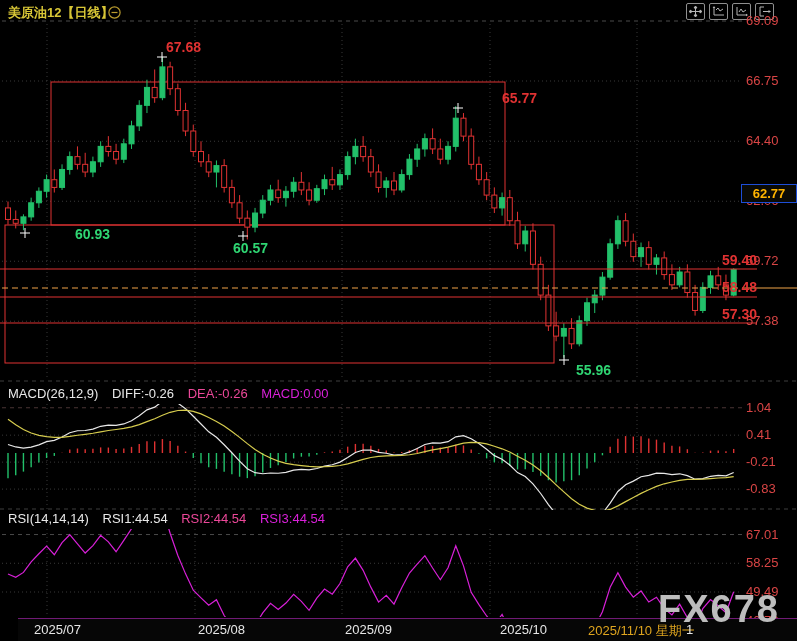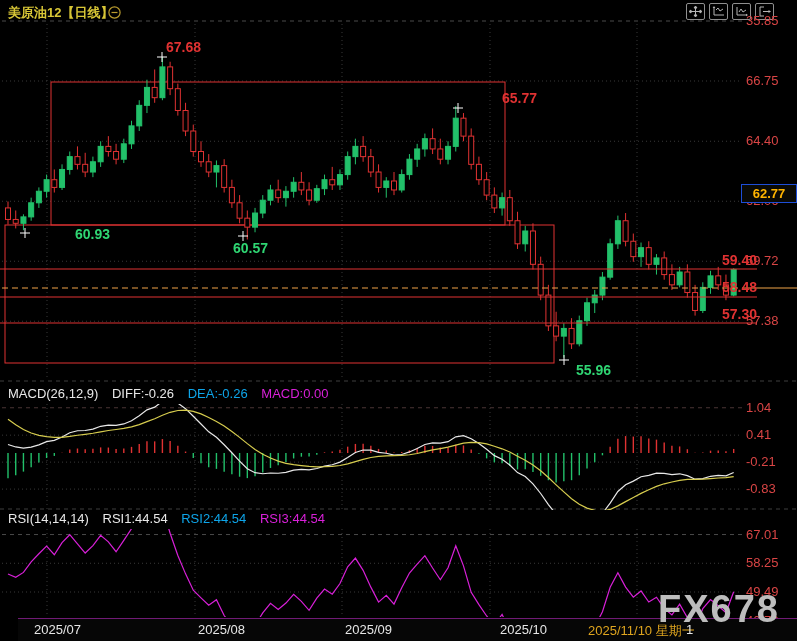--- a/index.html
+++ b/index.html
@@ -10,21 +10,21 @@
   #title{left:8px;top:4px;font-size:13px;font-weight:bold;color:#d8c636;}
   #collapse{position:absolute;left:108px;top:6px;width:13px;height:13px;}
   #toolbar{position:absolute;left:686px;top:3px;display:flex;gap:4px;}
   .tool{width:17px;height:15px;border:1px solid #8f8f8f;border-radius:2px;background:#000;
         display:flex;align-items:center;justify-content:center;}
   .ax{font-size:13px;color:#d94545;}
   .ind-row{position:absolute;left:8px;font-size:13px;}
   .ind-row span{margin-right:10px;}
   #macd-row{top:386px;}
   #rsi-row{top:511px;}
-  .w{color:#e8e8e8;} .y{color:#0ea5e9;} .m{color:#d820d8;}
+  .w{color:#e8e8e8;} .y{color:#ec4899;} .m{color:#d820d8;}
   .tag{font-size:14px;font-weight:bold;color:#e03232;width:48px;text-align:right;}
   #xp-box{position:absolute;left:741px;top:184px;width:54px;height:17px;background:#0a0a06;
           border:1px solid #1d4ed8;color:#ffb400;font-size:13px;font-weight:bold;
           text-align:center;line-height:17px;}
   #datebar{position:absolute;left:0;top:618px;width:797px;height:23px;background:#060606;
            border-top:1px solid #701a75;margin-left:18px;}
   .date{position:absolute;top:3px;font-size:13px;}
   #watermark{position:absolute;left:658px;top:588px;font-size:38px;font-weight:bold;
              color:#bdbdbd;letter-spacing:2px;}
   .mark{font-size:14px;font-weight:bold;}
@@ -453,21 +453,21 @@
   </div>
 
   <div id="rsi-row" class="ind-row">
     <span class="w">RSI(14,14,14)</span>
     <span class="w">RSI1:44.54</span>
     <span class="y">RSI2:44.54</span>
     <span class="m">RSI3:44.54</span>
   </div>
 
   <div id="labels">
-      <div class="lbl ax" style="left: 746px; top: 13.0024px;">35.85</div>
+      <div class="lbl ax" style="left: 746px; top: 13.0024px;">69.09</div>
       <div class="lbl ax" style="left: 746px; top: 73px;">66.75</div>
       <div class="lbl ax" style="left: 746px; top: 133.254px;">64.40</div>
       <div class="lbl ax" style="left: 746px; top: 193.252px;">62.06</div>
       <div class="lbl ax" style="left: 746px; top: 253.249px;">59.72</div>
       <div class="lbl ax" style="left: 746px; top: 313.247px;">57.38</div>
       <div class="lbl ax" style="left: 746px; top: 399.76px;">1.04</div>
       <div class="lbl ax" style="left: 746px; top: 427.165px;">0.41</div>
       <div class="lbl ax" style="left: 746px; top: 454.135px;">-0.21</div>
       <div class="lbl ax" style="left: 746px; top: 481.105px;">-0.83</div>
       <div class="lbl ax" style="left: 746px; top: 526.534px;">67.01</div>

